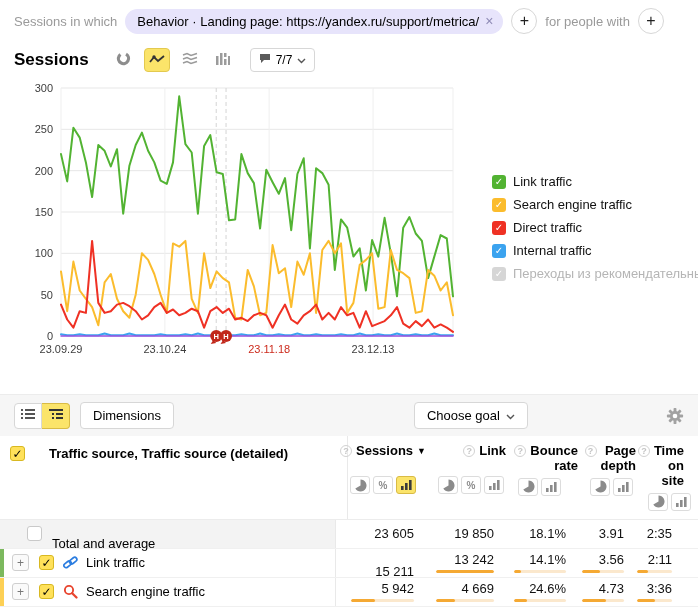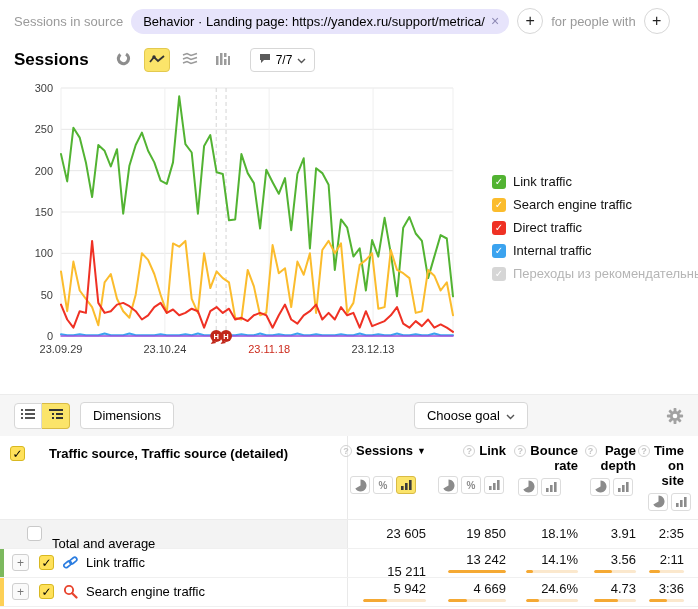--- a/index.html
+++ b/index.html
@@ -78,33 +78,33 @@
   .trow { display:flex; position:relative; height:29px; border-bottom:1px solid #f0f0f0; }
   .trow .dim-cell { flex:1; display:flex; align-items:center; position:relative; padding-left:10px; }
   .trow.total .dim-cell { background:#f3f3f3; }
   .stripe { position:absolute; left:0; top:0; bottom:0; width:4px; }
   .expand-btn { width:17px; height:17px; border:1px solid #cfcfcf; border-radius:3px; background:#fafafa;
                 color:#777; font-size:12px; line-height:1; cursor:pointer; margin-left:2px; display:flex;
                 align-items:center; justify-content:center; }
   .row-icon { display:flex; margin-left:9px; }
   .row-label { margin-left:8px; white-space:nowrap; }
   .trow.total .row-label { margin-left:10px;margin-top:20px; }
-  .metrics-cells { display:flex; border-left:1px solid #e9e9e9; padding-right:4px; background:#fff; }
+  .metrics-cells { display:flex; border-left:1px solid #e9e9e9; padding-right:16px; background:#fff; }
   .vcell { display:flex; flex-direction:column; align-items:flex-end; justify-content:center; padding:0 10px 0 0; }
   .vnum { font-size:13px; color:#111; }
   .vbar { height:3px; border-radius:2px; background:#fbe8cd; margin-top:3px; position:relative; overflow:hidden; }
   .vbar .fill { position:absolute; left:0; top:0; bottom:0; background:#f5a933; border-radius:2px; }
 </style>
 </head>
 <body>
 
 <div class="app">
 
   <div class="filter-bar">
-    <span class="muted">Sessions in source</span>
+    <span class="muted">Sessions in which</span>
     <span class="chip">
       <span>Behavior · Landing page: https://yandex.ru/support/metrica/</span>
       <span class="chip-x">×</span>
     </span>
     <button class="plus-btn">+</button>
     <span class="muted">for people with</span>
     <button class="plus-btn">+</button>
   </div>
 
   <div class="chart-header">

